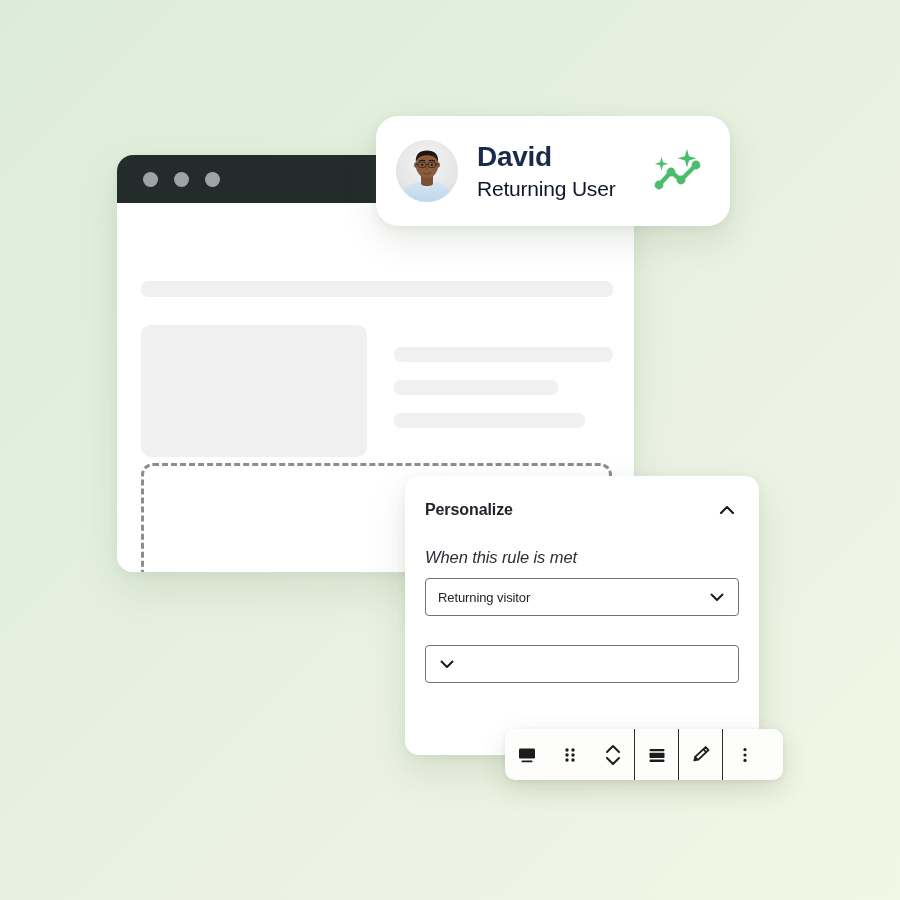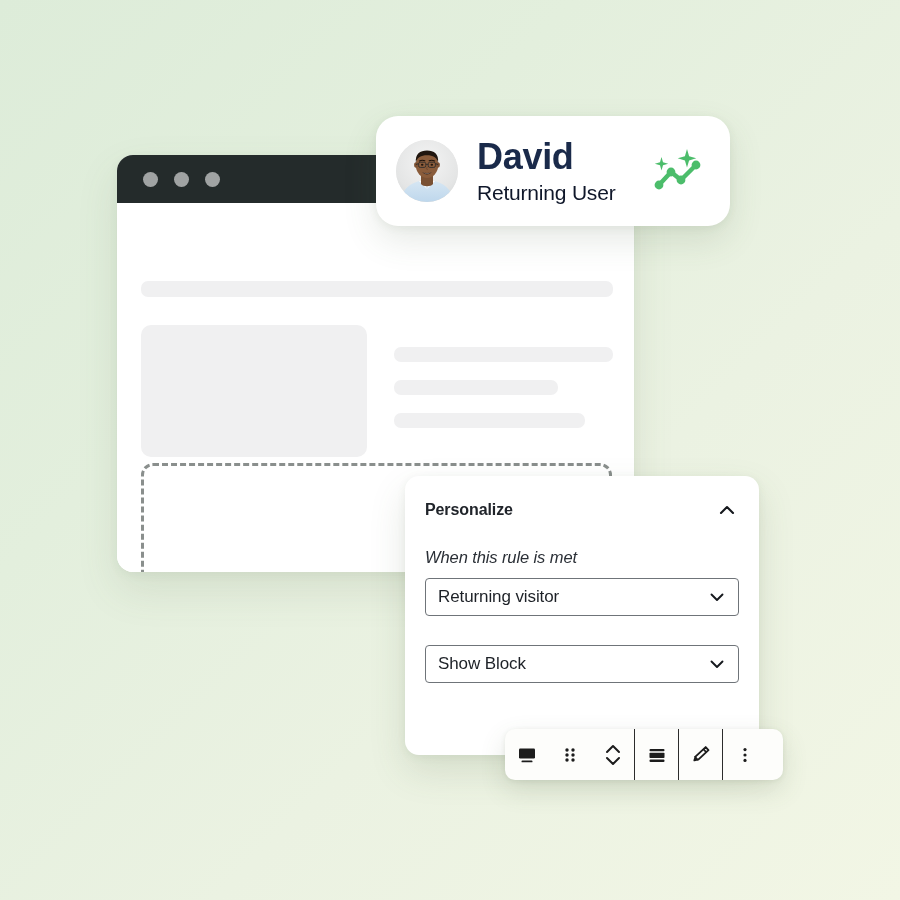--- a/index.html
+++ b/index.html
@@ -102,21 +102,21 @@
     overflow: hidden;
     background: radial-gradient(circle at 50% 38%, #f2f2f2 0%, #e3e3e3 70%, #d8dada 100%);
   }
   .avatar svg { display:block; width:100%; height:100%; }
   .profile-text {
     margin-left: 19px;
     flex: 1 1 auto;
     min-width: 0;
   }
   .profile-name {
-    font-size: 36px;
+    font-size: 28px;
     font-weight: bold;
     color: #1a2a4a;
     letter-spacing: -0.3px;
     line-height: 1.12;
   }
   .profile-sub {
     font-size: 21px;
     color: #0f172a;
     line-height: 1.2;
     margin-top: 3px;
@@ -167,21 +167,21 @@
     border: 1px solid #6f7479;
     border-radius: 4px;
     display: flex;
     align-items: center;
     padding: 0 12px;
     box-sizing: border-box;
     background: #fff;
     margin-bottom: 29px;
   }
   .select-value {
-    font-size: 17px;
+    font-size: 13px;
     color: #1d2127;
     letter-spacing: -0.1px;
     flex: 1 1 auto;
   }
   .select-chev { width: 18px; height: 18px; flex: 0 0 auto; }
 
   
   .block-toolbar {
     position: absolute;
     left: 505px;
@@ -323,21 +323,20 @@
     <div class="select-box">
       <span class="select-value">Returning visitor</span>
       <span class="select-chev">
         <svg width="18" height="18" viewBox="0 0 18 18" aria-hidden="true">
           <polyline points="3.5,6.5 9,12 14.5,6.5" fill="none" stroke="#15181d" stroke-width="1.9" stroke-linecap="round" stroke-linejoin="round"></polyline>
         </svg>
       </span>
     </div>
 
     <div class="select-box">
-      <span class="select-value">Show Block</span>
       <span class="select-chev">
         <svg width="18" height="18" viewBox="0 0 18 18" aria-hidden="true">
           <polyline points="3.5,6.5 9,12 14.5,6.5" fill="none" stroke="#15181d" stroke-width="1.9" stroke-linecap="round" stroke-linejoin="round"></polyline>
         </svg>
       </span>
     </div>
   </div>
 
   <div class="block-toolbar">
     <div class="tb-group">

